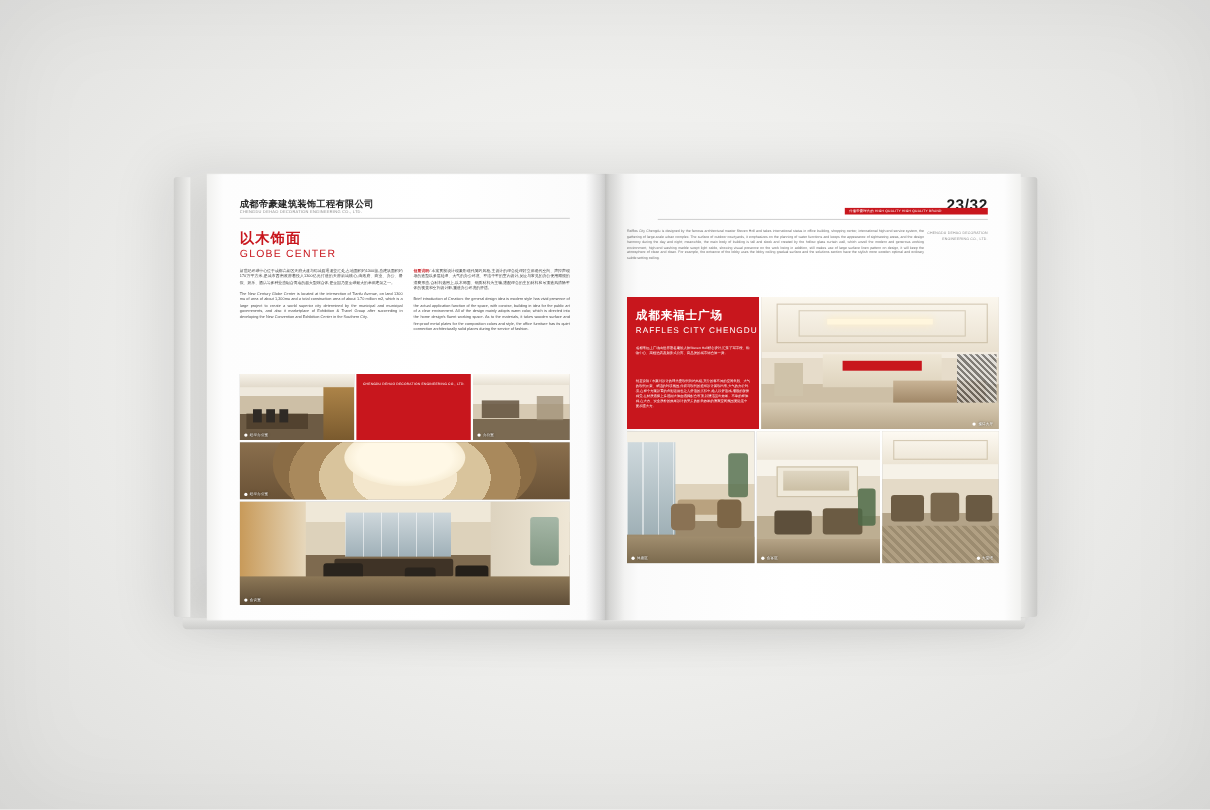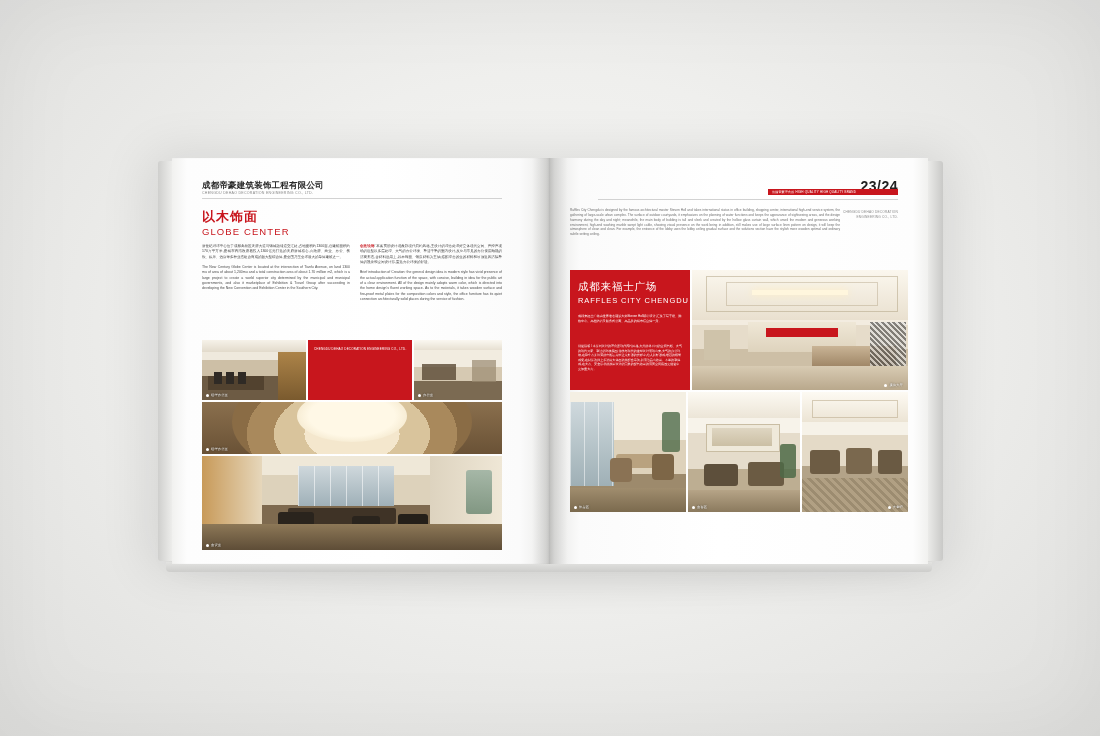--- a/index.html
+++ b/index.html
@@ -19,21 +19,21 @@
   }
   .book-shadow2{
     position:absolute;left:170px;top:520px;width:760px;height:60px;
     background:#000;opacity:.08;filter:blur(18px);border-radius:50%;
   }
 
   
   .book{position:absolute;left:172px;top:158px;width:756px;height:406px;}
 
   .page{position:absolute;top:0;height:406px;background:#fff;overflow:hidden;}
-  .page.left{left:0;width:378px;
+  .page.left{left:16px;width:378px;
     background:linear-gradient(to right,#f1f1ef 0%,#fdfdfd 4%,#ffffff 55%,#fbfbfb 92%,#e9e9e7 100%);
     box-shadow:-1px 0 2px rgba(0,0,0,.06) inset;
   }
   .page.right{left:378px;width:378px;
     background:linear-gradient(to left,#f1f1ef 0%,#fdfdfd 4%,#ffffff 55%,#fbfbfb 92%,#e6e6e4 100%);
   }
   
   .spine{
     position:absolute;left:360px;top:0;width:36px;height:406px;
     background:linear-gradient(to right, rgba(0,0,0,0) 0%, rgba(0,0,0,.10) 38%, rgba(0,0,0,.16) 50%, rgba(0,0,0,.09) 62%, rgba(0,0,0,0) 100%);
@@ -66,21 +66,21 @@
   .cap-dot{display:inline-block;width:3px;height:3px;border-radius:50%;background:#fff;margin-right:2px;vertical-align:middle;}
 
   .redbox{position:absolute;background:#c8161d;}
   .redbox .rb-t{position:absolute;left:6px;top:7px;font-size:3px;color:#fff;line-height:1.5;letter-spacing:.2px;}
   .pgnum{position:absolute;right:30px;top:20px;font-size:14px;font-weight:bold;color:#222;letter-spacing:.5px;}
   .r-rule{position:absolute;right:30px;top:41px;width:300px;height:1px;background:#d2d2d2;}
   .redbar{position:absolute;right:30px;top:31px;width:130px;height:6px;background:#c8161d;}
   .redbar span{position:absolute;left:4px;top:.8px;font-size:3px;color:#fff;letter-spacing:.2px;}
   .r-side{position:absolute;right:30px;top:50px;width:70px;font-size:3.2px;color:#8a8a8a;line-height:1.5;text-align:right;letter-spacing:.2px;}
 
-  .r-title-cn{position:absolute;font-size:10.5px;color:#fff;font-weight:normal;letter-spacing:.8px;}
+  .r-title-cn{position:absolute;font-size:10.5px;color:#fff;font-weight:bold;letter-spacing:.8px;}
   .r-title-en{position:absolute;font-size:7.5px;color:#fff;letter-spacing:.9px;}
 
   
   .sim{position:absolute;inset:0;}
 
   
   .vig{position:absolute;inset:0;pointer-events:none;
     box-shadow:inset 0 0 90px rgba(0,0,0,.05);}
 </style>
 </head>
@@ -168,21 +168,21 @@
         <div style="position:absolute;left:196px;top:58px;width:30px;height:22px;background:#241f19;border-radius:3px;"></div>
         <div style="position:absolute;left:0;bottom:0;right:0;height:26px;background:linear-gradient(to bottom,#8d7857,#5e4d37);"></div>
         <div class="cap" style="left:4px;bottom:3px;"><span class="cap-dot"></span><span>会议室</span></div>
       </div>
 
     </div>
 
     <div class="page right">
       <div style="position:absolute;inset:0;">
 
-        <div class="pgnum">23/24</div>
+        <div class="pgnum">23/32</div>
         <div class="redbar">
             <span>传播帝豪理念的 HIGH QUALITY HIGH QUALITY BRAND</span>
           </div>
         <div class="r-rule"></div>
 
         <div class="r-side" style="top:52px;">CHENGDU DEHAO DECORATION ENGINEERING CO., LTD.</div>
 
         <div class="col" style="left:20px;top:50px;width:270px;font-size:3.2px;color:#6e6e6e;">Raffles City Chengdu is designed by the famous architectural master Steven Holl and takes international status in office building, shopping center, international high-end service system, the gathering of large-scale urban complex. The surface of outdoor courtyards, it emphasizes on the planning of water functions and keeps the appearance of sightseeing areas, and the design harmony during the day and night; meanwhile, the main body of building is tall and sleek and created by the hollow glass curtain wall, which unveil the modern and generous working environment, high-end washing marble swept light cable, showing visual presence on the work being in addition, still makes use of large surface linen pattern on design, it will keep the atmosphere of clean and clean. For example, the entrance of the lobby uses the lobby ceiling gradual surface and the solutions section have the stylish more wooden optimal and ordinary subtle setting ceiling.</div>
 
         <div class="redbox" style="left:20px;top:112px;width:120px;height:120px;">

